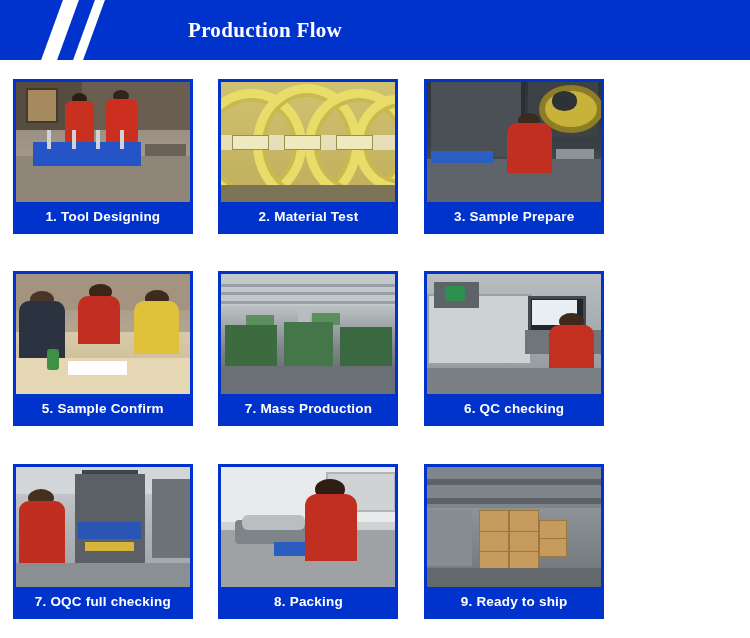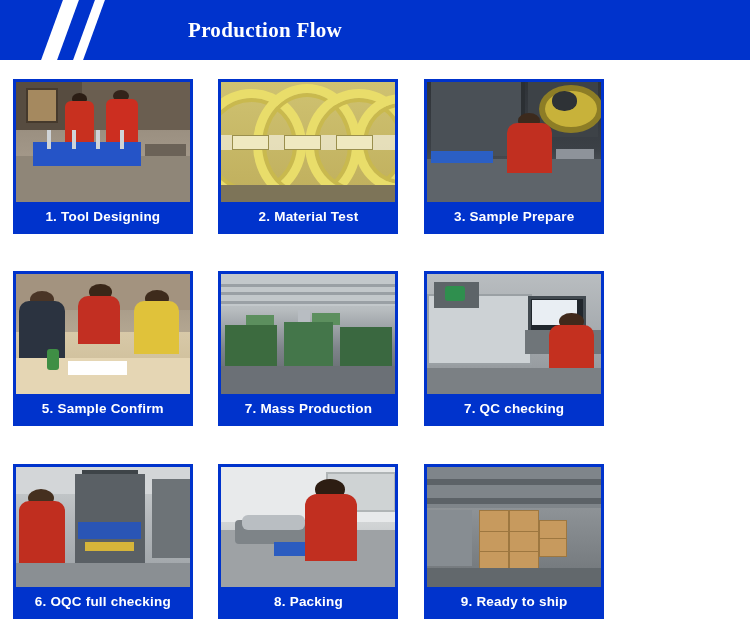--- a/index.html
+++ b/index.html
@@ -313,40 +313,40 @@
               <div class="l mach2"></div>
               <div class="l green"></div>
             <div class="l mon"></div>
               <div class="l scr"></div>
             <div class="l desk"></div>
             <div class="l head"></div>
               <div class="l man"></div>
             <div class="l flr"></div>
           </div>
         </div>
-        <div class="caption">7. QC checking</div>
+        <div class="caption">6. QC checking</div>
       </div>
     </div>
 
     <div class="cell">
       <div class="card">
         <div class="photo">
           <div class="ph p7">
             <div class="l wall"></div>
               <div class="l right"></div>
             <div class="l mhd"></div>
               <div class="l mach"></div>
             <div class="l blue"></div>
               <div class="l yel"></div>
             <div class="l head"></div>
               <div class="l man"></div>
             <div class="l flr"></div>
           </div>
         </div>
-        <div class="caption">6. OQC full checking</div>
+        <div class="caption">7. OQC full checking</div>
       </div>
     </div>
 
     <div class="cell">
       <div class="card">
         <div class="photo">
           <div class="ph p8">
             <div class="l wall"></div>
               <div class="l shelf"></div>
             <div class="l tbl"></div>

